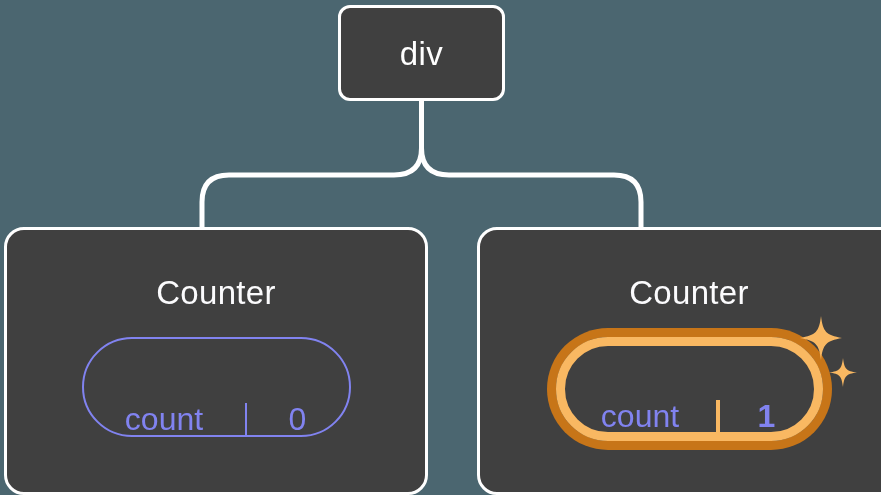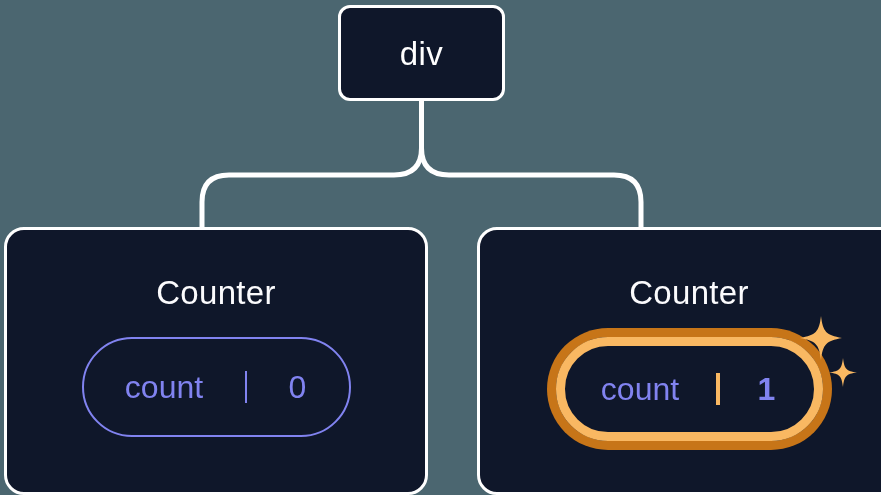--- a/index.html
+++ b/index.html
@@ -26,21 +26,21 @@
     left: 0;
     top: 0;
     width: 881px;
     height: 495px;
     pointer-events: none;
   }
 
   
   .node {
     position: absolute;
-    background: #0f172a;
+    background: #404040;
     border: 3px solid #ffffff;
     box-sizing: border-box;
     display: flex;
     flex-direction: column;
     align-items: center;
   }
 
   
   #root-node {
     left: 338px;
@@ -80,21 +80,21 @@
   .pill-wrap {
     position: relative;
     margin-top: 28px;
     display: flex;
     align-items: center;
     justify-content: center;
   }
 
   .pill {
     display: flex;
-    align-items: center;
+    align-items: flex-end;
     height: 100px;
     border-radius: 999px;
     box-sizing: border-box;
   }
 
   
   .pill.plain {
     border: 2px solid #8183f0;
     background: transparent;
   }

